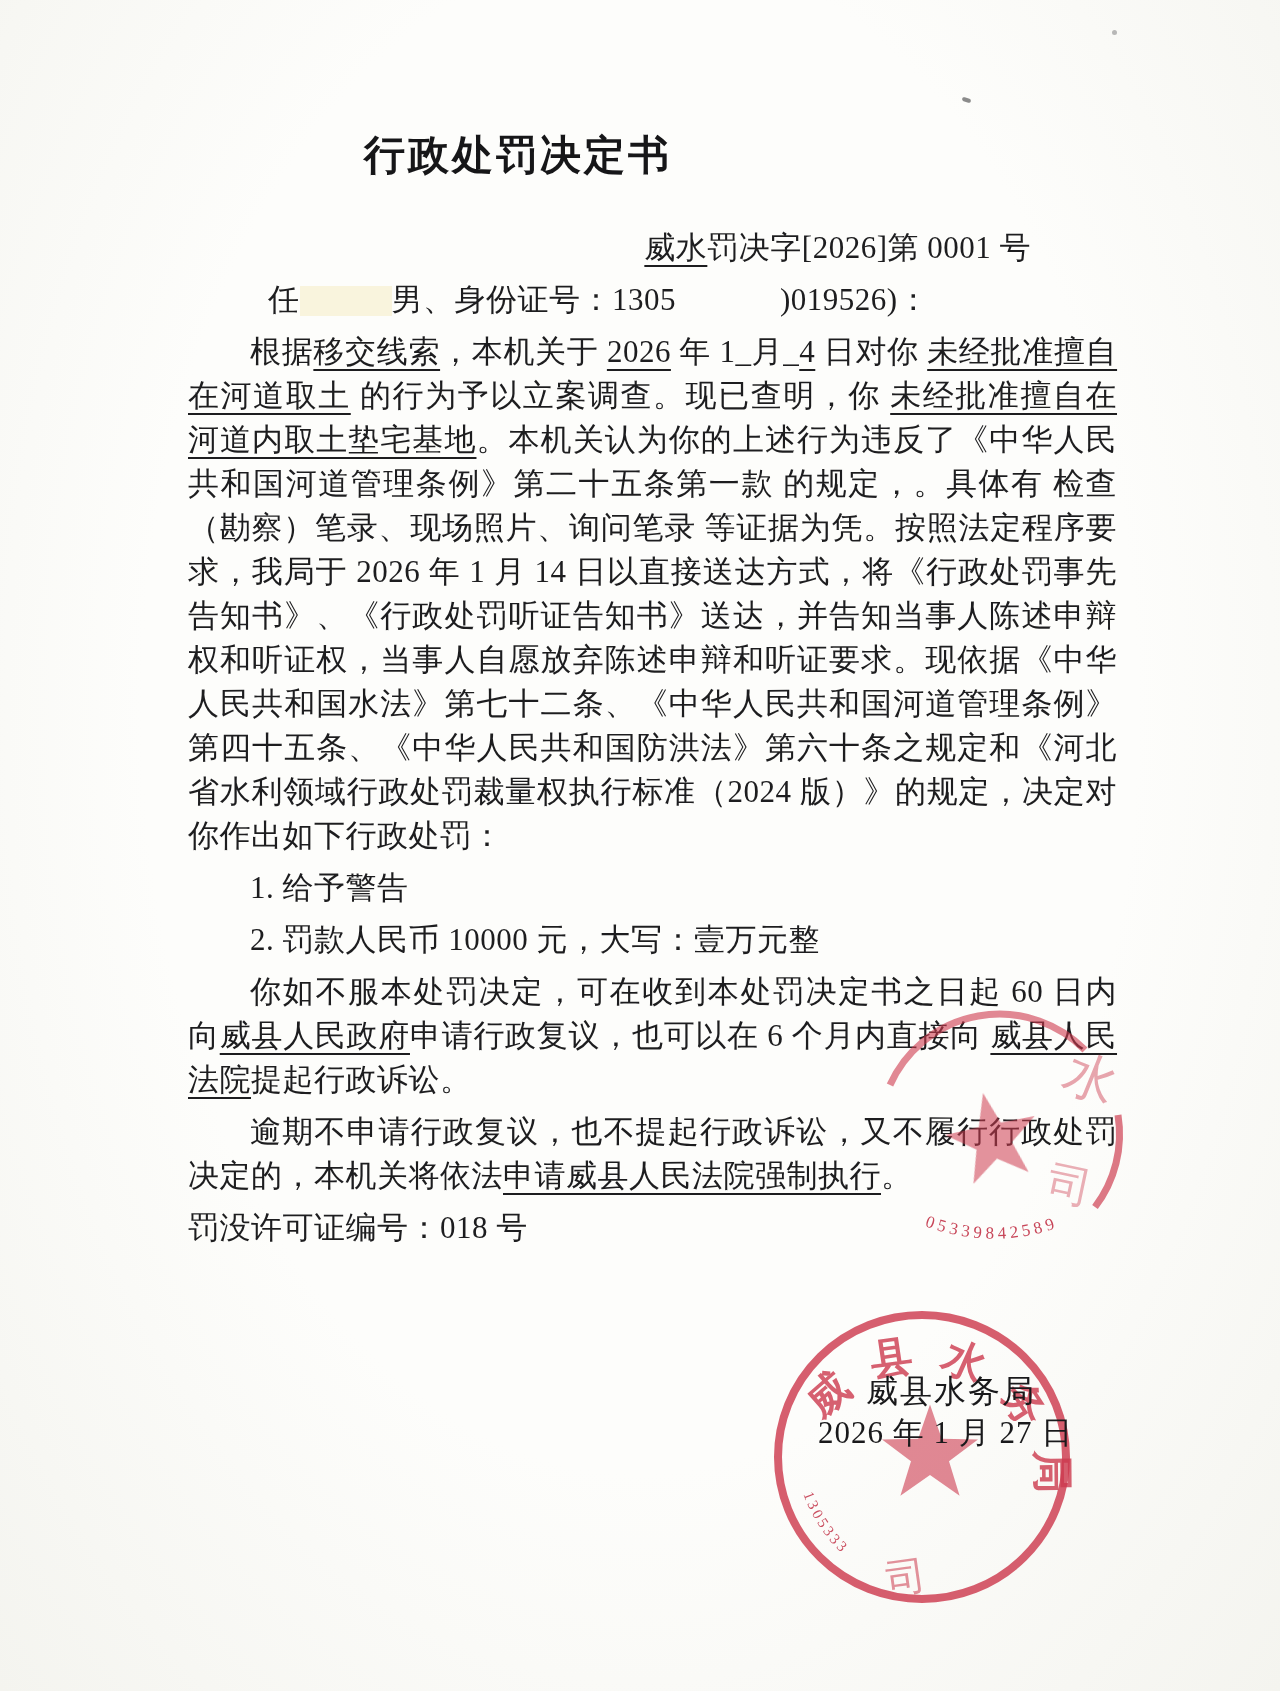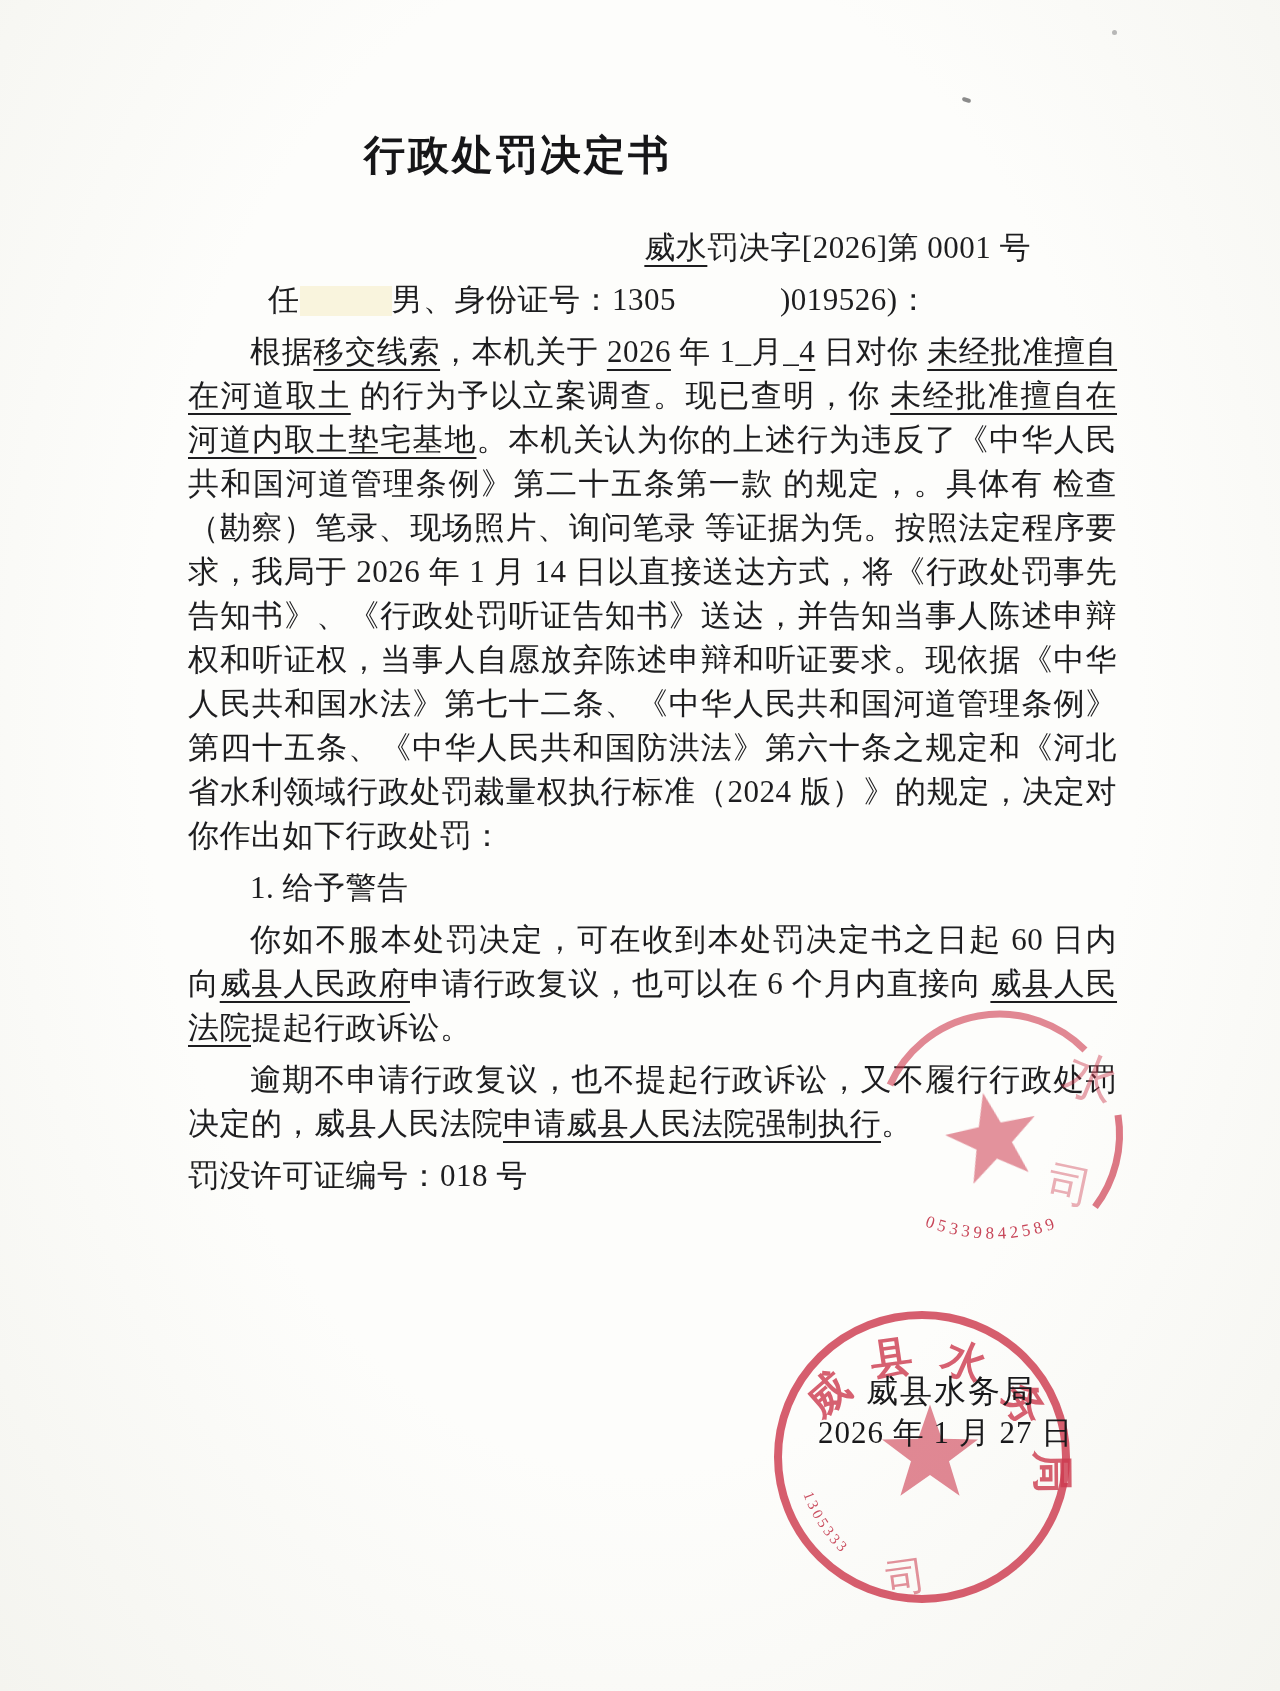--- a/index.html
+++ b/index.html
@@ -52,22 +52,23 @@
 </head>
 <body>
 
 <div class="page-title">行政处罚决定书</div>
 
 <div class="doc-body">
     <p class="docnum"><span class="u">威水</span><span>罚决字[2026]第 0001 号</span></p>
     <p class="party"><span>任</span><span class="blank tint" style="width: 92px;"></span><span>男、身份证号：1305</span><span class="blank" style="width: 104px;"></span><span>)019526)：</span></p>
     <p class="indent"><span>根据</span><span class="u">移交线索</span><span>，本机关于 </span><span class="u">2026</span><span> 年 1_月_</span><span class="u">4</span><span> 日对你 </span><span class="u">未经批准擅自在河道取土</span><span> 的行为予以立案调查。现已查明，你 </span><span class="u">未经批准擅自在河道内取土垫宅基地</span><span>。本机关认为你的上述行为违反了《中华人民共和国河道管理条例》第二十五条第一款  的规定，。具体有  检查（勘察）笔录、现场照片、询问笔录 等证据为凭。按照法定程序要求，我局于 2026 年 1 月 14 日以直接送达方式，将《行政处罚事先告知书》、《行政处罚听证告知书》送达，并告知当事人陈述申辩权和听证权，当事人自愿放弃陈述申辩和听证要求。现依据《中华人民共和国水法》第七十二条、《中华人民共和国河道管理条例》第四十五条、《中华人民共和国防洪法》第六十条之规定和《河北省水利领域行政处罚裁量权执行标准（2024 版）》的规定，决定对你作出如下行政处罚：</span></p>
     <p class="indent"><span>1. 给予警告</span></p>
+    <p class="indent"><span>2. 罚款人民币 10000 元，大写：壹万元整</span></p>
     <p class="indent"><span>你如不服本处罚决定，可在收到本处罚决定书之日起 60 日内向</span><span class="u">威县人民政府</span><span>申请行政复议，也可以在 6 个月内直接向 </span><span class="u">威县人民法院</span><span>提起行政诉讼。</span></p>
-    <p class="indent"><span>逾期不申请行政复议，也不提起行政诉讼，又不履行行政处罚决</span><span>定的，威县人民法院</span><span class="u">申请威县人民法院强制执行</span><span>。</span></p>
+    <p class="indent"><span>逾期不申请行政复议，也不提起行政诉讼，又不履行行政处罚决</span><span>定的，本机关将依法</span><span class="u">申请威县人民法院强制执行</span><span>。</span></p>
     <p><span>罚没许可证编号：018 号</span></p>
   </div>
 
 <svg class="seal" style="left:855px;top:945px;" width="320" height="330" viewBox="0 0 320 330">
   <g stroke="#cd3a4e" stroke-width="7" fill="none" opacity="0.8">
     <path d="M 35 140 A 120 120 0 0 1 230 105" opacity="0.75"></path>
     <path d="M 263 170 A 120 120 0 0 1 240 262" opacity="0.85"></path>
   </g>
   <polygon points="0,-48 11.2,-15.4 45.7,-14.8 18.1,5.9 28.2,38.8 0,19 -28.2,38.8 -18.1,5.9 -45.7,-14.8 -11.2,-15.4" transform="translate(138,195) rotate(-12)" fill="#cd3a4e" fill-opacity="0.55"></polygon>
   <text x="205" y="140" font-size="52" fill="#cd3a4e" opacity="0.45" transform="rotate(22 205 140)">水</text>

